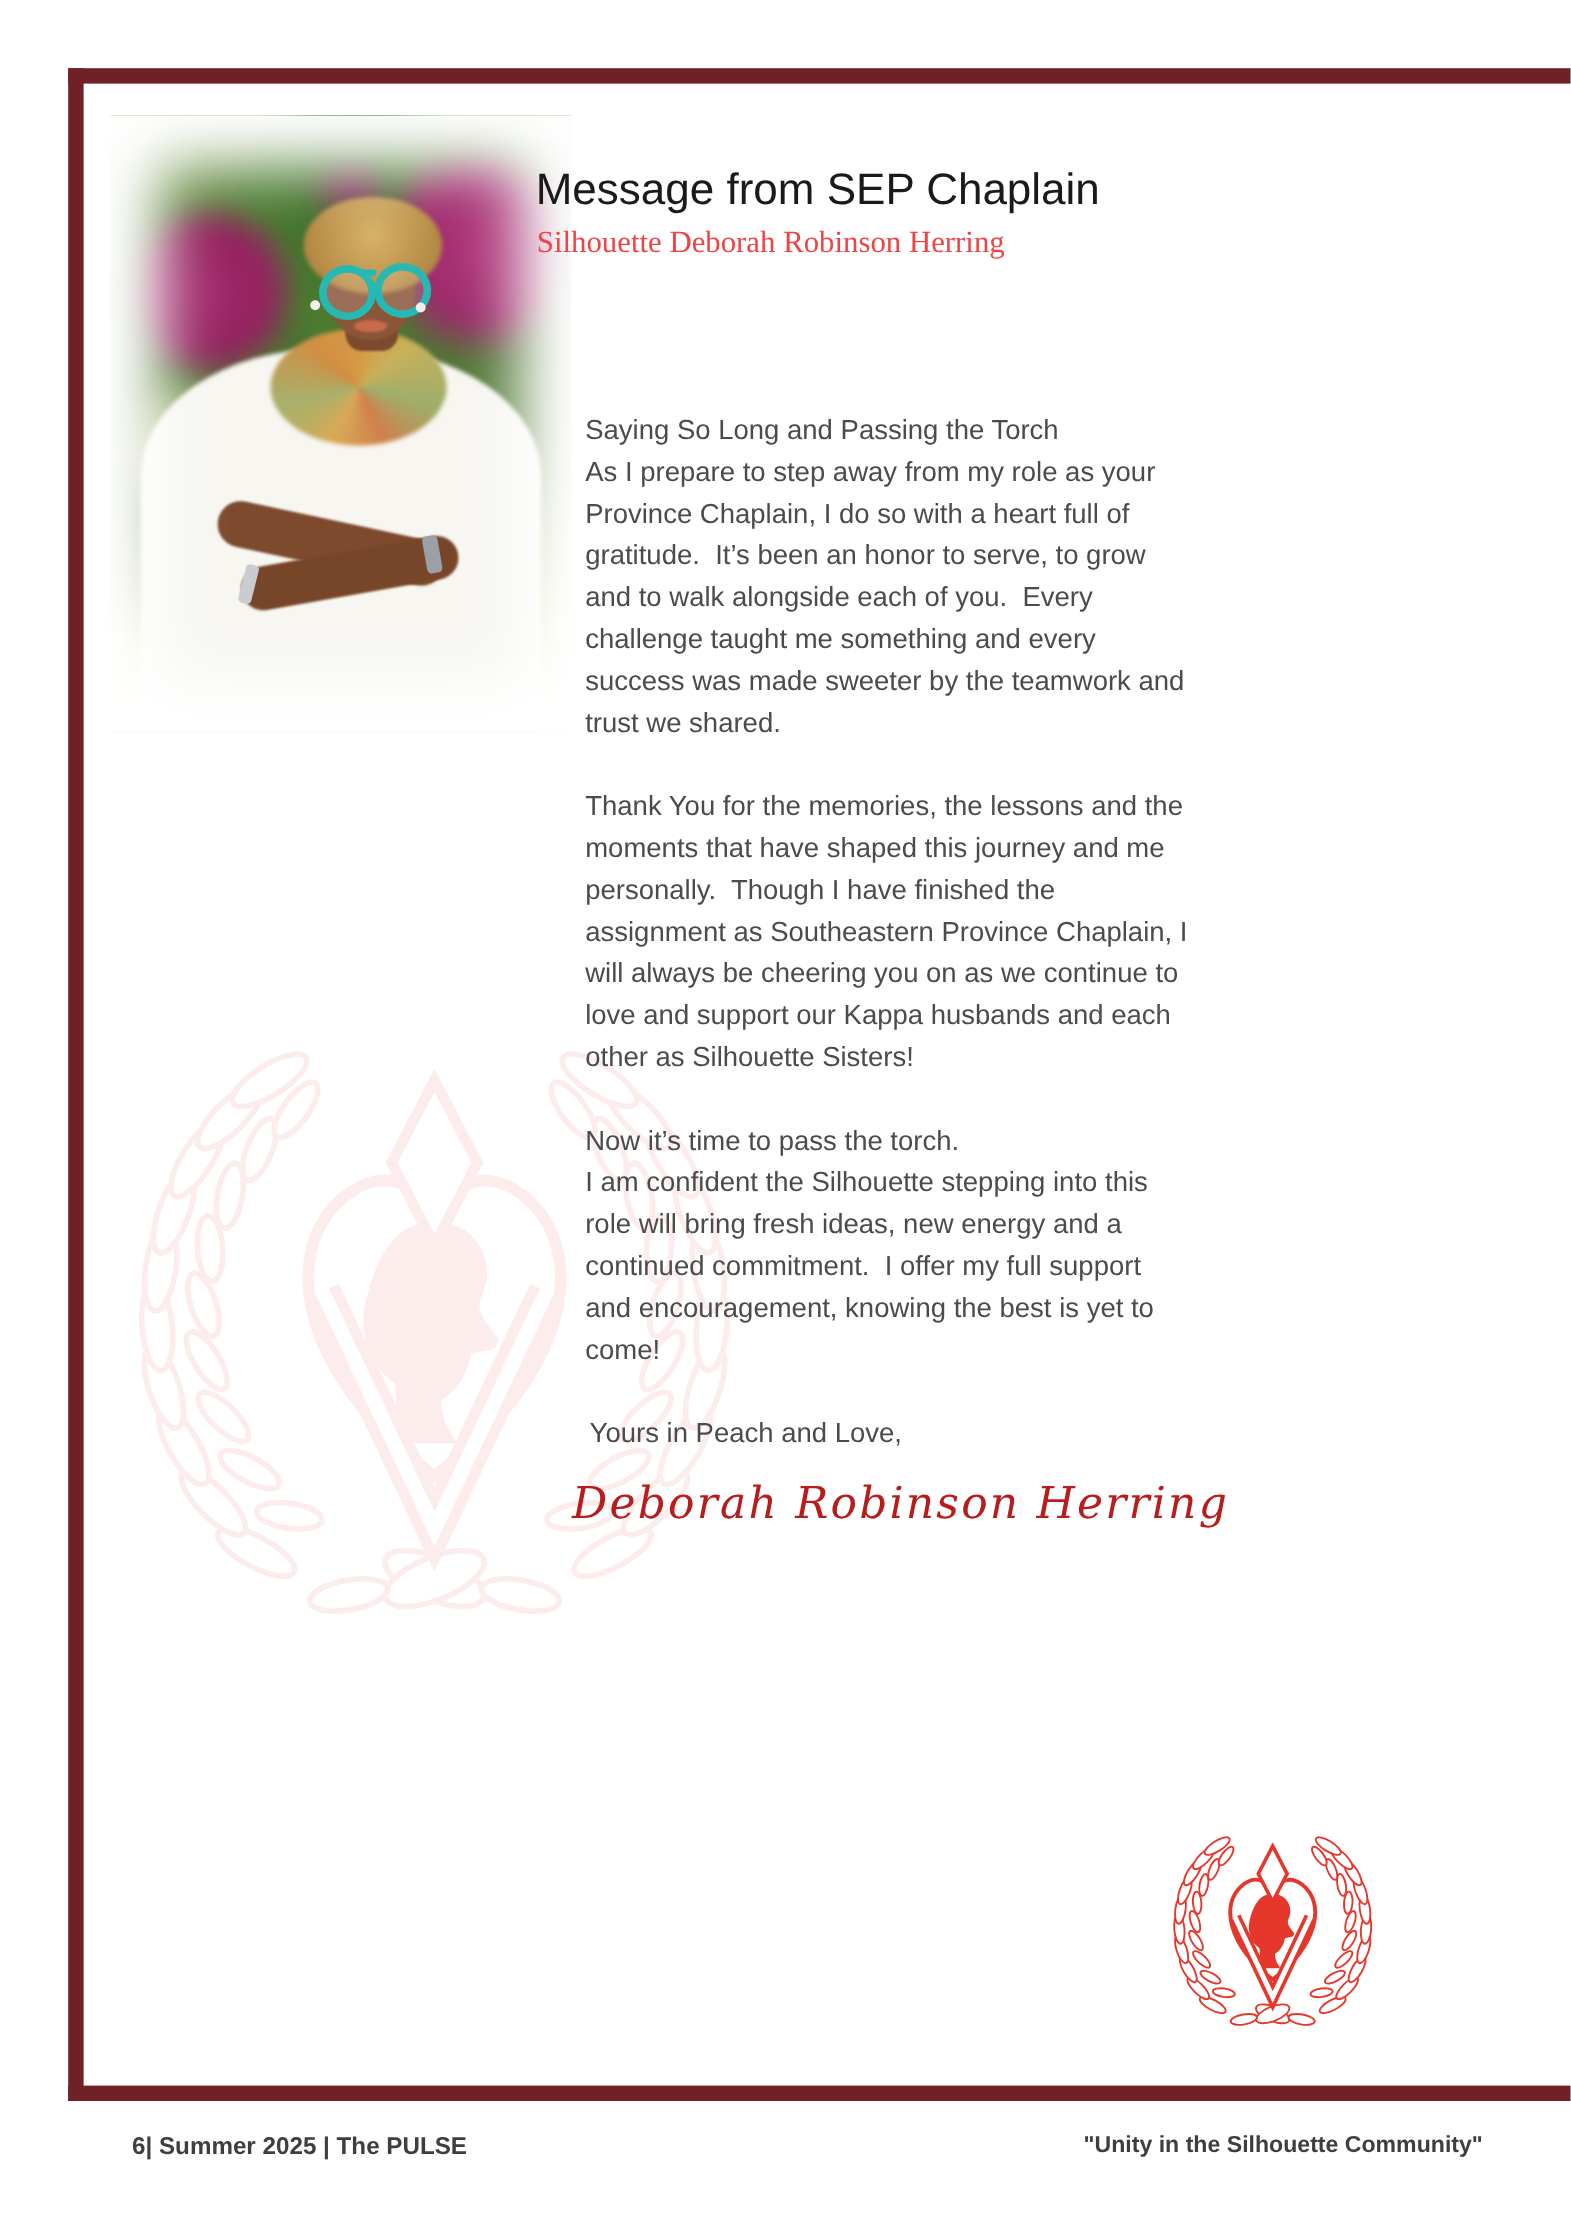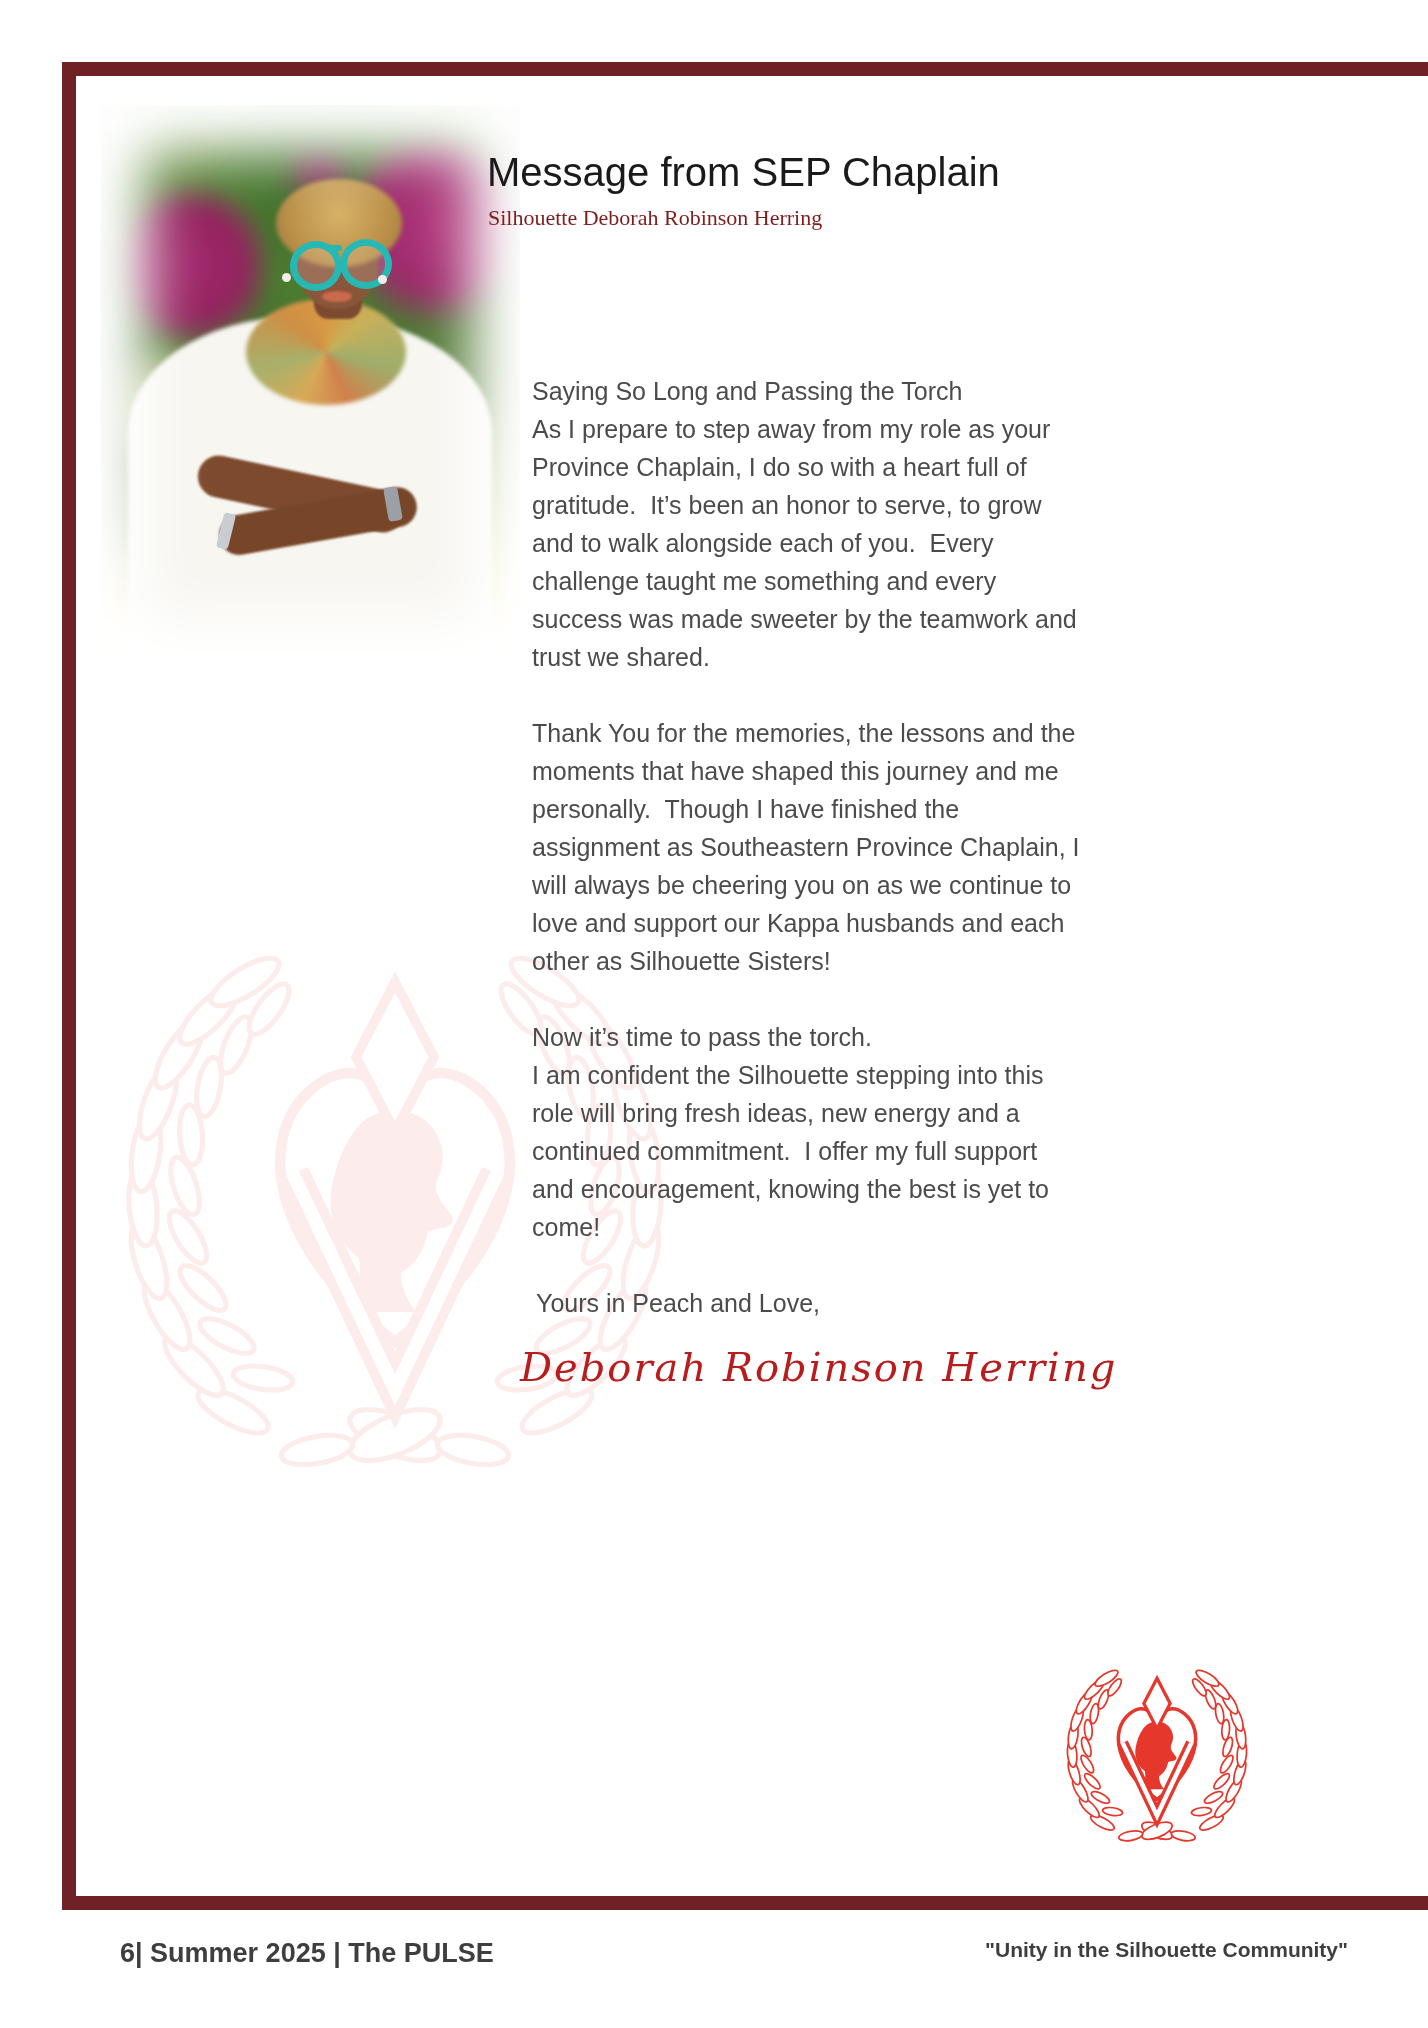--- a/index.html
+++ b/index.html
@@ -6,33 +6,33 @@
   .page{position:relative;width:1428px;height:2028px;background:#ffffff;overflow:hidden;
         font-family:"Liberation Sans",sans-serif;}
   
   .frame-top{position:absolute;left:62px;top:62px;right:0;height:14px;background:#6f2125;}
   .frame-left{position:absolute;left:62px;top:62px;width:14px;height:1848px;background:#6f2125;}
   .frame-bottom{position:absolute;left:62px;top:1896px;right:0;height:14px;background:#6f2125;}
 
   
   .title{position:absolute;left:487px;top:150px;margin:0;font-size:40px;font-weight:400;
          color:#1a1a1a;letter-spacing:0px;line-height:1.1;}
-  .subtitle{position:absolute;left:488px;top:206px;margin:0;font-size:22px;font-weight:400;
-         font-family:"Liberation Serif",serif;color:#7f1d1d;line-height:1.1;}
+  .subtitle{position:absolute;left:488px;top:206px;margin:0;font-size:28px;font-weight:400;
+         font-family:"Liberation Serif",serif;color:#ef4444;line-height:1.1;}
 
   
   .bodycol{position:absolute;left:520px;top:372px;width:640px;color:#4b4b4b;
            font-size:25px;line-height:38px;}
   .bodycol p{margin:0 0 38px 12px;white-space:pre-wrap;}
   .bodycol p.closing{margin:16px;}
   .signature{font-family:"DejaVu Serif",serif;font-style:italic;font-size:40px;
              color:#b91c1c;letter-spacing:2px;line-height:58px;}
 
   
-  .footer-left{position:absolute;left:120px;top:1938px;font-size:27px;font-weight:700;color:#3e3e3e;}
+  .footer-left{position:absolute;left:120px;top:1938px;font-size:22px;font-weight:700;color:#3e3e3e;}
   .footer-right{position:absolute;right:80px;top:1938px;font-size:21px;font-weight:700;color:#3e3e3e;}
 
   
   .logo-br{position:absolute;left:1056px;top:1658px;width:202px;height:192px;}
   .watermark{position:absolute;left:95px;top:922px;width:600px;height:570px;opacity:0.09;}
   .logo-br svg,.watermark svg{width:100%;height:100%;display:block;}
 
   
   .photo{position:absolute;left:100px;top:105px;width:420px;height:560px;overflow:hidden;}
   .photo *{position:absolute;}

